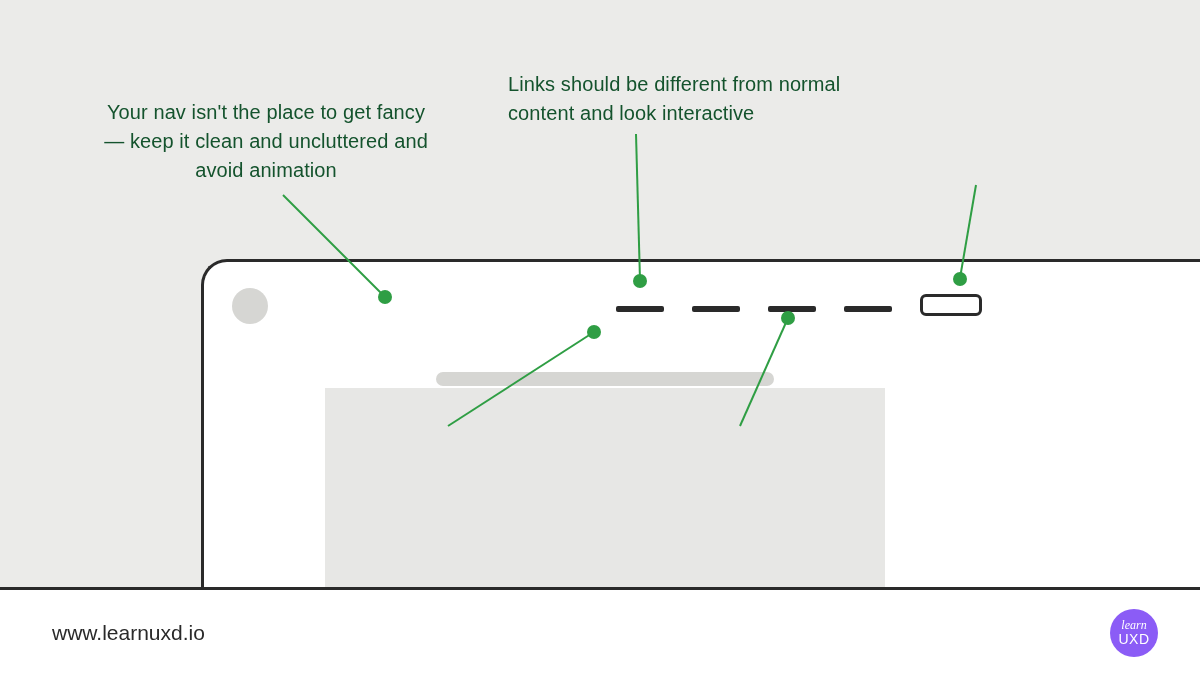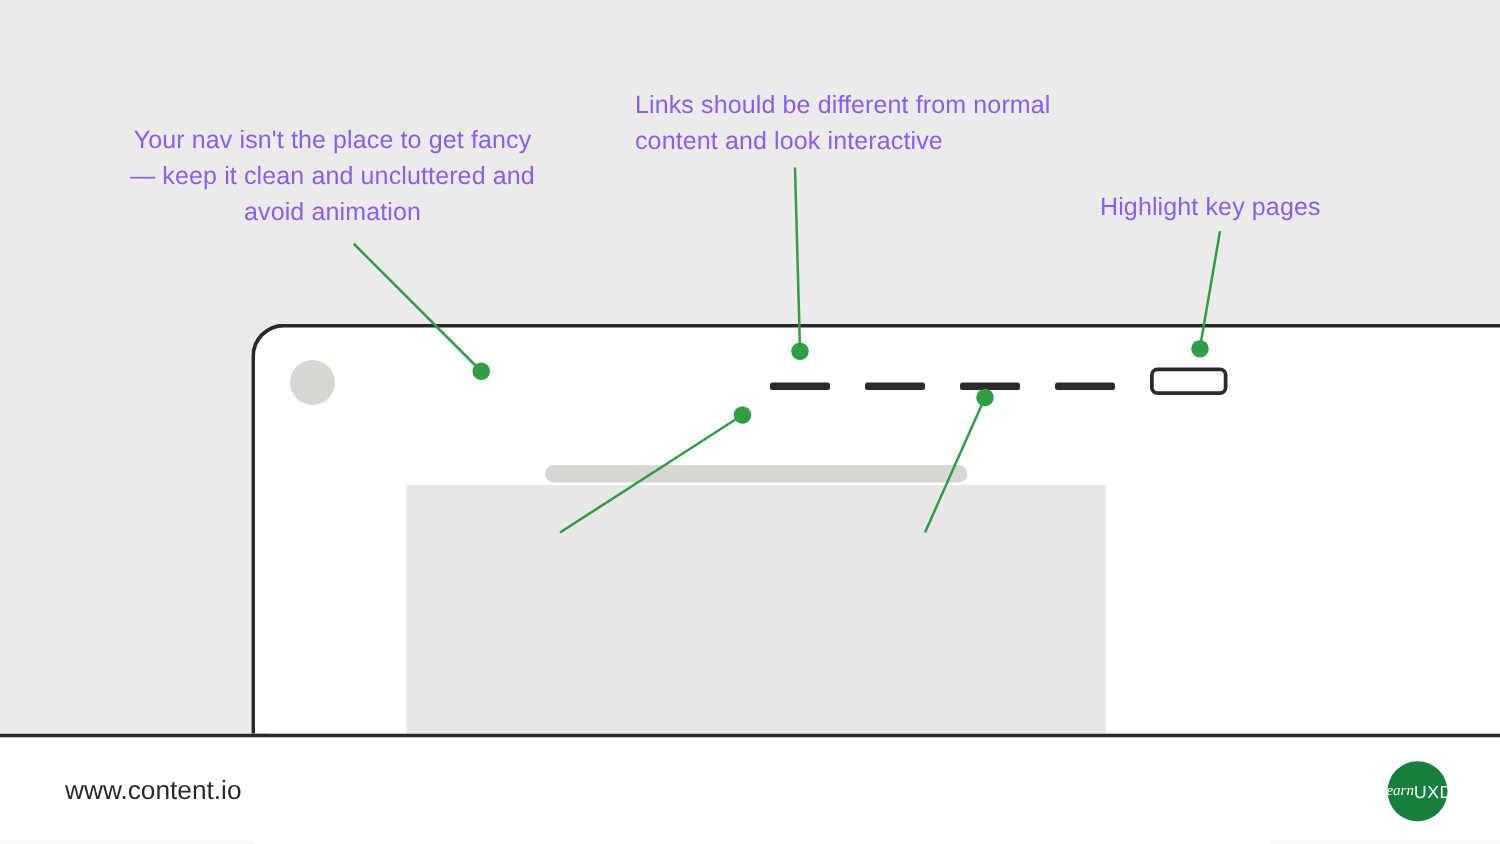--- a/index.html
+++ b/index.html
@@ -14,21 +14,21 @@
   .stage {
     position: absolute;
     inset: 0;
   }
 
   
   .ann {
     position: absolute;
     font-size: 20px;
     line-height: 1.45;
-    color: #8b5cf6;
+    color: #14532d;
     letter-spacing: 0.1px;
   }
 
   
   .dot {
     position: absolute;
     width: 14px;
     height: 14px;
     border-radius: 50%;
     background: #2f9e44;
@@ -133,41 +133,40 @@
     padding: 0 42px 0 52px;
   }
   .footer-url {
     font-size: 21px;
     color: #2a2a2a;
   }
   .footer-badge {
     width: 48px;
     height: 48px;
     border-radius: 50%;
-    background: #15803d;
+    background: #8b5cf6;
     display: flex;
-    flex-direction: row;
+    flex-direction: column;
     align-items: center;
     justify-content: center;
     color: #fff;
     line-height: 1;
   }
   .footer-badge .t1 { font-style: italic; font-size: 12px; margin-bottom: 1px; font-family: Georgia, serif;}
   .footer-badge .t2 { font-weight: 400; font-size: 14px; letter-spacing: 0.5px;}
 </style>
 </head>
 <body>
 
 <div class="stage">
 
   <div class="ann" style="left:96px; top:98px; width:340px;text-align:center;">Your nav isn't the place to get fancy — keep it clean and uncluttered and avoid animation</div>
 
   <div class="ann" style="left:508px; top:70px; width:380px;">Links should be different from normal content and look interactive</div>
 
-  <div class="ann" style="left:880px; top:152px; width:220px;">Highlight key pages</div>
 
   <div class="ann" style="left:258px; top:432px; width:330px;">Visually separate the nav from content using things like lines or white space</div>
 
   <div class="ann" style="left:640px; top:432px; width:300px;">Make the links big enough to be easily clicked instead of requiring fine motor skills every time</div>
 
   <div class="browser">
     <div class="logo-circle"></div>
     <div class="nav-links">
       <div class="nav-link"></div>
       <div class="nav-link"></div>
@@ -193,20 +192,20 @@
   </svg>
 
   <div class="dot" style="left:378px; top:290px;"></div>
   <div class="dot" style="left:633px; top:274px;"></div>
   <div class="dot" style="left:953px; top:272px;"></div>
   <div class="dot" style="left:587px; top:325px;"></div>
   <div class="dot" style="left:781px; top:311px;"></div>
 
   <div class="baseline"></div>
   <div class="footer">
-    <div class="footer-url">www.content.io</div>
+    <div class="footer-url">www.learnuxd.io</div>
     <div class="footer-badge">
       <span class="t1">learn</span>
       <span class="t2">UXD</span>
     </div>
   </div>
 
 </div>
 
 </body></html>

